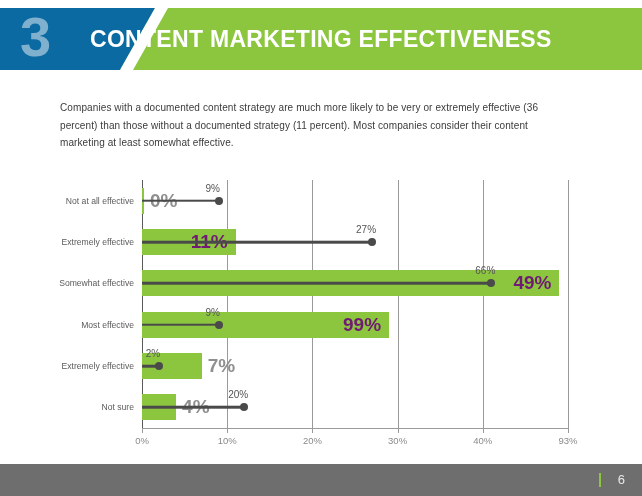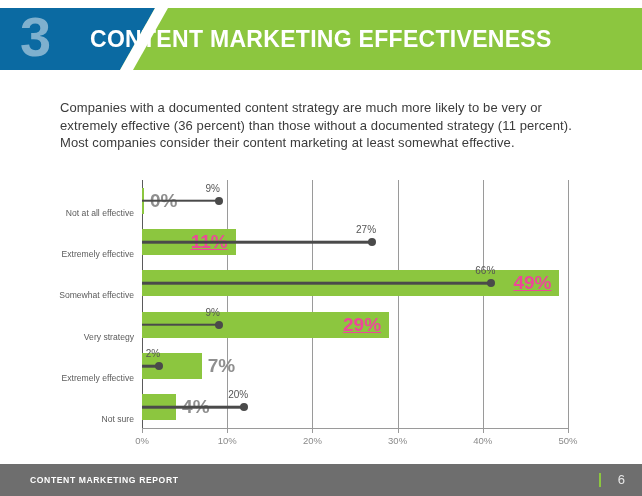--- a/index.html
+++ b/index.html
@@ -39,21 +39,21 @@
   }
   .header-title{
     position:absolute;left:90px;top:0;height:62px;line-height:62px;
     font-size:23px;font-weight:bold;color:#ffffff;
     letter-spacing:0.3px;
   }
 
   
   .body-text{
     position:absolute;left:60px;top:99px;width:512px;
-    font-size:13px;color:#3b3b3b;line-height:17.5px;
+    font-size:10px;color:#3b3b3b;line-height:17.5px;
     letter-spacing:0.1px;
   }
 
   
   .chart{
     position:absolute;left:0;top:172px;width:642px;height:275px;
   }
   .gridline{
     position:absolute;top:0;width:1px;height:248px;background:#9a9a9a;
   }
@@ -65,33 +65,33 @@
   }
   .tick{
     position:absolute;top:256px;width:1px;height:5px;background:#9a9a9a;
   }
   .xlabel{
     position:absolute;top:263px;font-size:9.5px;color:#8a8a8a;
     transform:translateX(-50%);white-space:nowrap;
   }
   .cat-label{
     position:absolute;right:0;font-size:8.6px;color:#5b5b5b;
-    text-align:right;white-space:nowrap;transform:translateY(-50%);margin-top:12px;
+    text-align:right;white-space:nowrap;transform:translateY(-50%);
   }
   .cat-label-wrap{
     position:absolute;left:0;width:134px;
   }
   .bar{
     position:absolute;background:#8CC63F;height:26px;
   }
   .bar-value{
     position:absolute;font-size:19px;font-weight:bold;
     transform:translateY(-50%);white-space:nowrap;
   }
-  .bar-value.inside{color:#ec4899;text-decoration:underline;}
+  .bar-value.inside{color:#701a75;}
   .bar-value.outside{color:#8f8f8f;}
   .line-seg{
     position:absolute;height:2.6px;background:#4a4a4a;transform:translateY(-50%);
   }
   .dot{
     position:absolute;width:8px;height:8px;border-radius:50%;
     background:#4a4a4a;transform:translate(-50%,-50%);
   }
   .line-value{
     position:absolute;font-size:10px;color:#555555;
@@ -144,51 +144,51 @@
       <div class="tick" style="left: 397.6px;"></div>
       <div class="tick" style="left: 482.8px;"></div>
       <div class="tick" style="left: 568px;"></div>
     </div>
   <div id="xlabels-layer">
       <div class="xlabel" style="left: 142px;">0%</div>
       <div class="xlabel" style="left: 227.2px;">10%</div>
       <div class="xlabel" style="left: 312.4px;">20%</div>
       <div class="xlabel" style="left: 397.6px;">30%</div>
       <div class="xlabel" style="left: 482.8px;">40%</div>
-      <div class="xlabel" style="left: 568px;">50%</div>
+      <div class="xlabel" style="left: 568px;">93%</div>
     </div>
   <div id="catlabels-layer">
       <div class="cat-label-wrap" style="top: 28.6667px;">
         <div class="cat-label" style="top: 0px;">Not at all effective</div>
       </div>
       <div class="cat-label-wrap" style="top: 70px;">
         <div class="cat-label" style="top: 0px;">Extremely effective</div>
       </div>
       <div class="cat-label-wrap" style="top: 111.333px;">
         <div class="cat-label" style="top: 0px;">Somewhat effective</div>
       </div>
       <div class="cat-label-wrap" style="top: 152.667px;">
-        <div class="cat-label" style="top: 0px;">Very strategy</div>
+        <div class="cat-label" style="top: 0px;">Most effective</div>
       </div>
       <div class="cat-label-wrap" style="top: 194px;">
         <div class="cat-label" style="top: 0px;">Extremely effective</div>
       </div>
       <div class="cat-label-wrap" style="top: 235.333px;">
         <div class="cat-label" style="top: 0px;">Not sure</div>
       </div>
     </div>
   <div id="bars-layer">
       <div class="bar" style="left: 142px; width: 2px; top: 15.6667px; background: rgb(140, 198, 63);"></div>
       <div class="bar-value outside" style="top: 28.6667px; left: 150px;">0%</div>
       <div class="bar" style="left: 142px; width: 93.72px; top: 57px; background: rgb(140, 198, 63);"></div>
       <div class="bar-value inside" style="top: 70px; left: 227.72px; transform: translate(-100%, -50%);">11%</div>
       <div class="bar" style="left: 142px; width: 417.48px; top: 98.3333px; background: rgb(140, 198, 63);"></div>
       <div class="bar-value inside" style="top: 111.333px; left: 551.48px; transform: translate(-100%, -50%);">49%</div>
       <div class="bar" style="left: 142px; width: 247.08px; top: 139.667px; background: rgb(140, 198, 63);"></div>
-      <div class="bar-value inside" style="top: 152.667px; left: 381.08px; transform: translate(-100%, -50%);">29%</div>
+      <div class="bar-value inside" style="top: 152.667px; left: 381.08px; transform: translate(-100%, -50%);">99%</div>
       <div class="bar" style="left: 142px; width: 59.64px; top: 181px; background: rgb(140, 198, 63);"></div>
       <div class="bar-value outside" style="top: 194px; left: 207.64px;">7%</div>
       <div class="bar" style="left: 142px; width: 34.08px; top: 222.333px; background: rgb(140, 198, 63);"></div>
       <div class="bar-value outside" style="top: 235.333px; left: 182.08px;">4%</div>
     </div>
   <div id="line-layer">
       <div class="line-seg" style="left: 142px; width: 76.68px; top: 28.6667px; background: rgb(74, 74, 74);"></div>
       <div class="dot" style="left: 218.68px; top: 28.6667px; background: rgb(74, 74, 74);"></div>
       <div class="line-value" style="left: 212.68px; top: 15.6667px;">9%</div>
       <div class="line-seg" style="left: 142px; width: 230.04px; top: 70px; background: rgb(74, 74, 74);"></div>
@@ -204,16 +204,15 @@
       <div class="dot" style="left: 159.04px; top: 194px; background: rgb(74, 74, 74);"></div>
       <div class="line-value" style="left: 153.04px; top: 181px;">2%</div>
       <div class="line-seg" style="left: 142px; width: 102.24px; top: 235.333px; background: rgb(74, 74, 74);"></div>
       <div class="dot" style="left: 244.24px; top: 235.333px; background: rgb(74, 74, 74);"></div>
       <div class="line-value" style="left: 238.24px; top: 222.333px;">20%</div>
     </div>
 
 </div>
 
 <div class="footer">
-  <div class="footer-label">CONTENT MARKETING REPORT</div>
   <div class="footer-divider"></div>
   <div class="footer-page">6</div>
 </div>
 
 </body></html>

